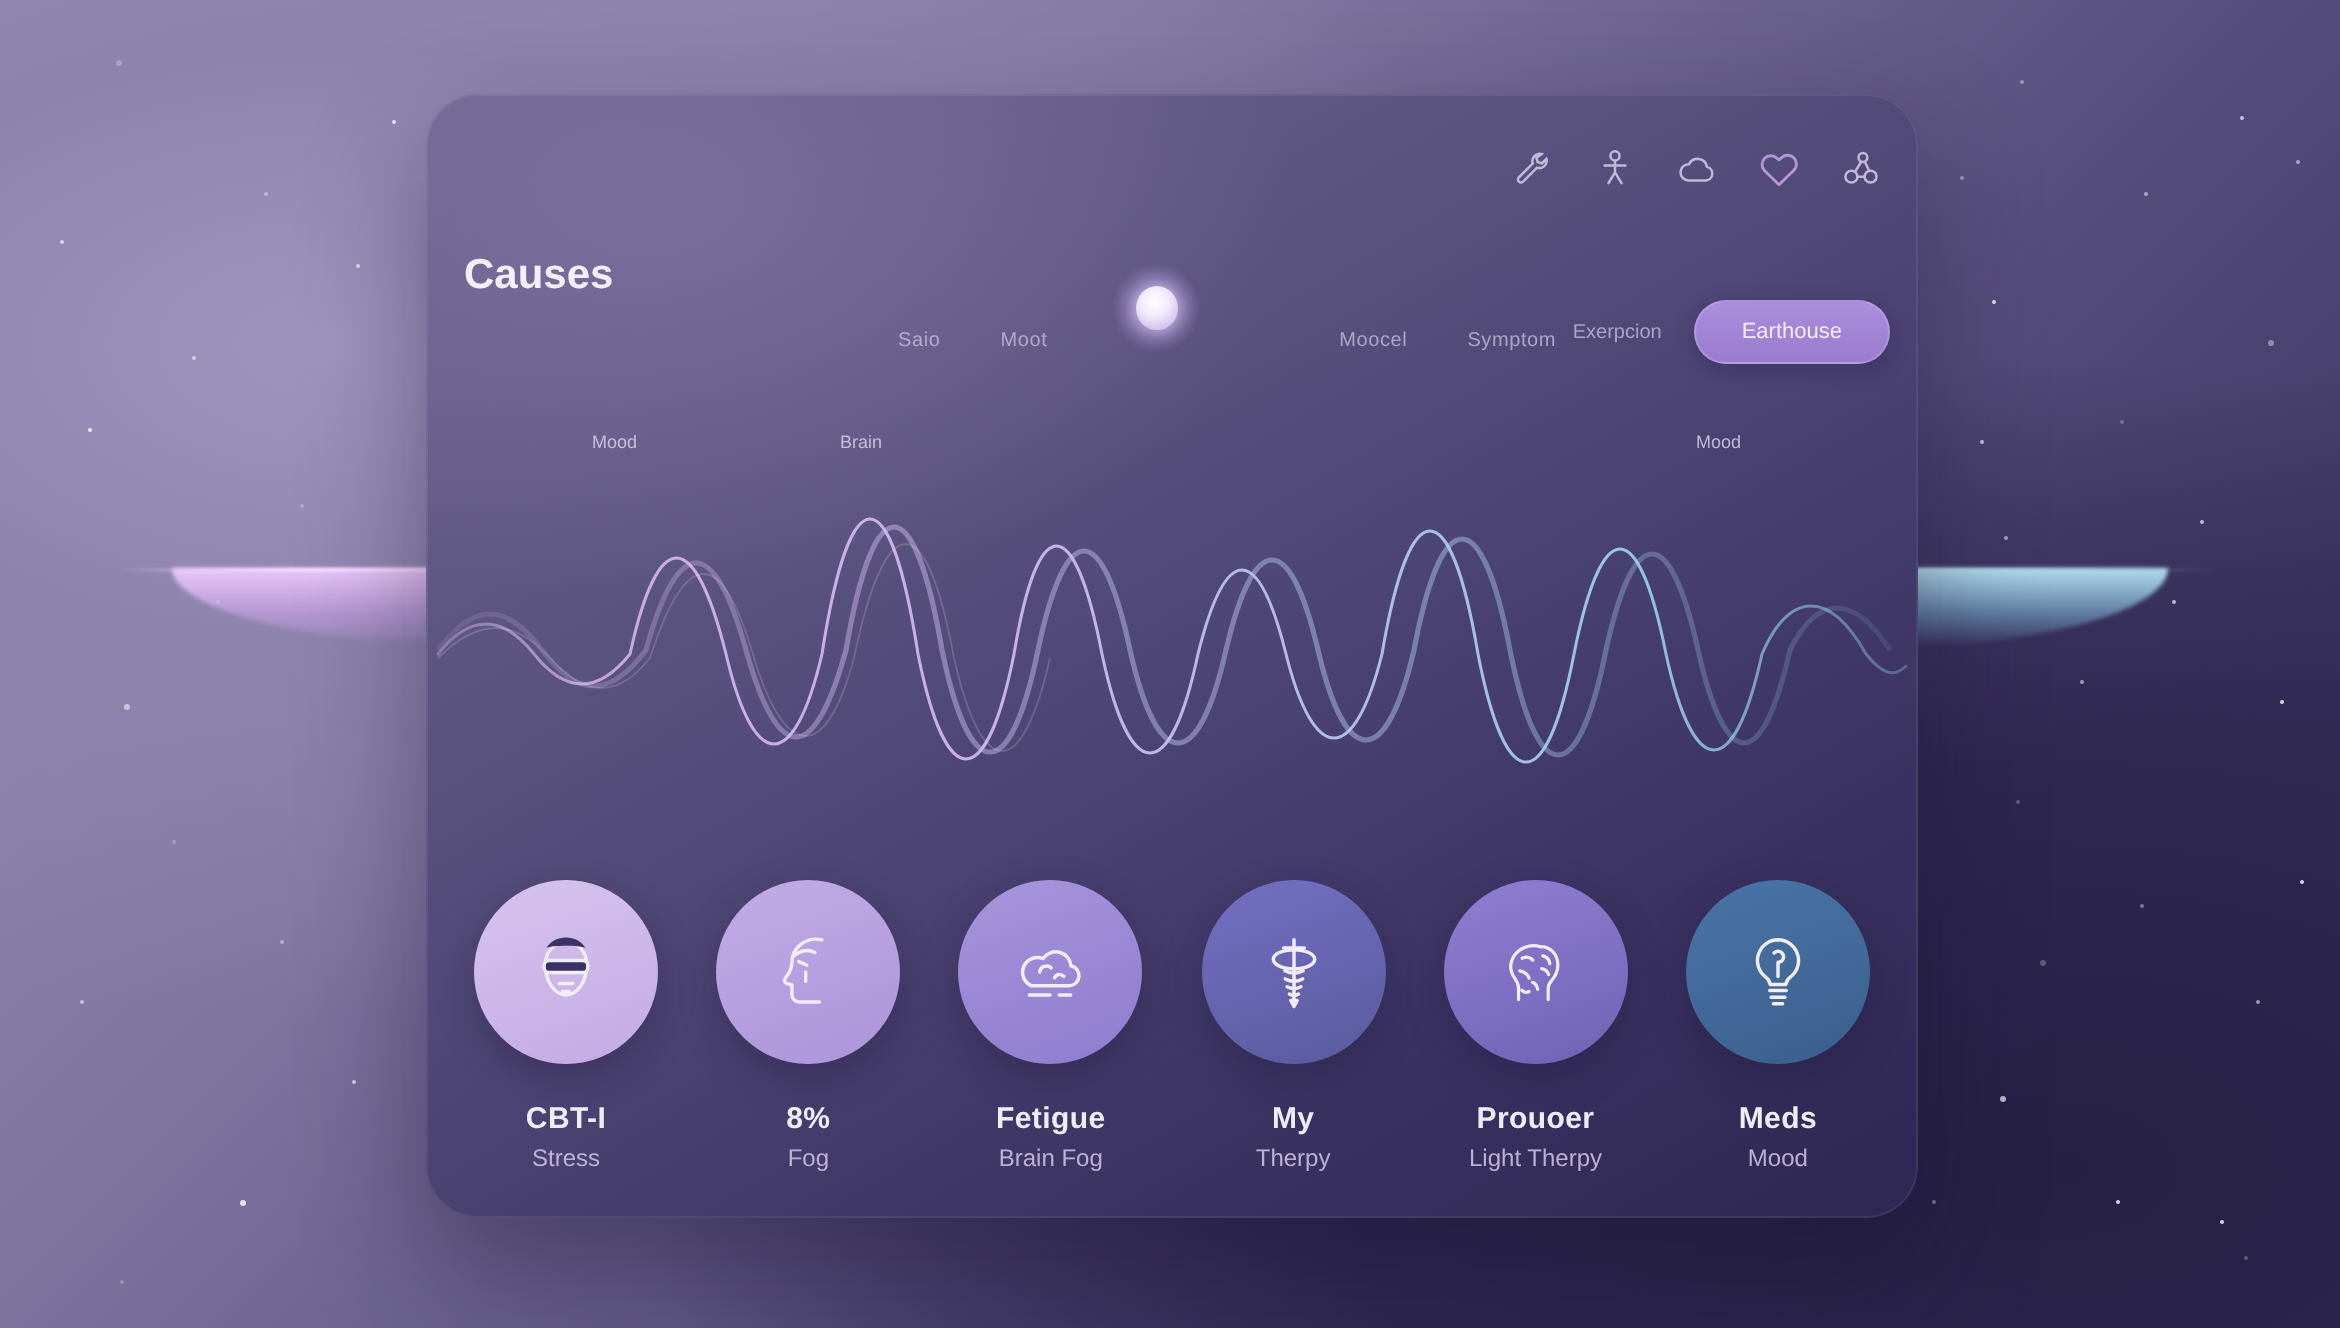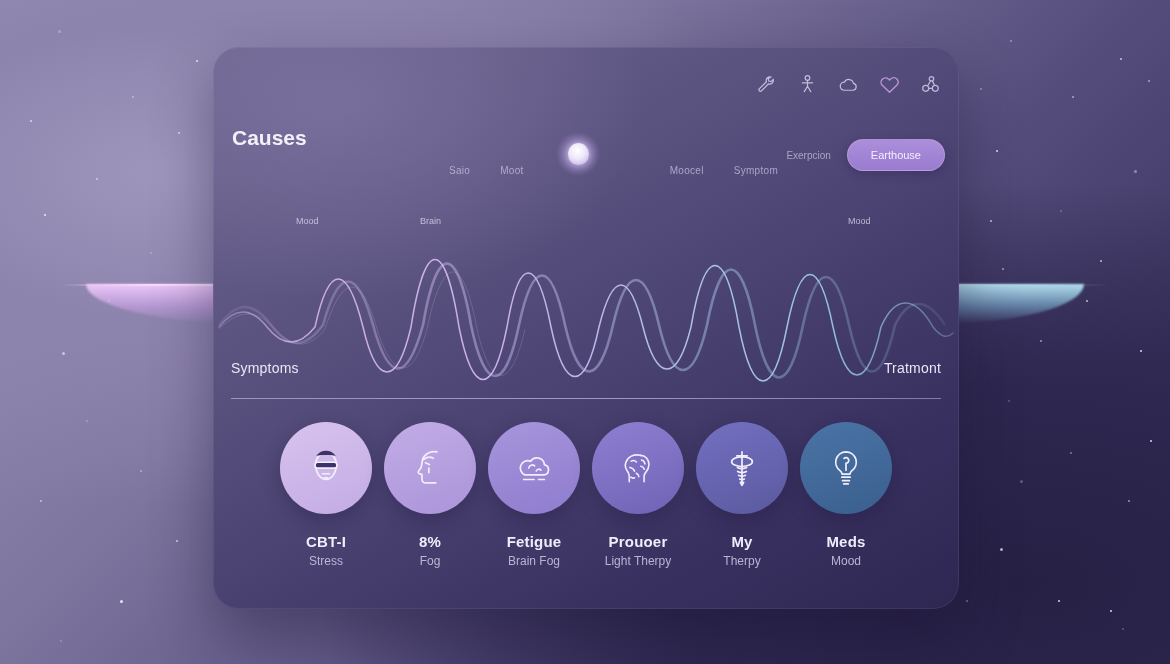--- a/index.html
+++ b/index.html
@@ -153,21 +153,21 @@
     left: 12px; top: 11px;
     width: 21px; height: 22px;
     border-radius: 52% 52% 50% 50%;
     background: radial-gradient(circle at 44% 36%, #ffffff 0%, #efe8fb 42%, #cfc0ea 78%, #b4a2da 100%);
     box-shadow: 0 0 10px rgba(230,215,255,.75);
   }
 
   
   #header-actions {
     position: absolute;
-    right: 14px; top: 92px;
+    right: 14px; top: 103px;
     display: flex;
     align-items: center;
     gap: 16px;
   }
   #header-link {
     font-size: 10px;
     color: #cfc6e6;
     opacity: .72;
     white-space: nowrap;
   }
@@ -215,23 +215,23 @@
   #divider {
     position: absolute;
     left: 0; right: 0; top: 38px;
     height: 1px;
     background: linear-gradient(90deg, rgba(215,205,240,.55) 0%, rgba(210,200,238,.65) 50%, rgba(205,196,235,.5) 100%);
   }
 
   
   #tiles {
     position: absolute;
-    left: 18px; right: 18px; top: 375px;
+    left: 18px; right: 18px; top: 393px;
     display: flex;
-    justify-content: center;
+    justify-content: space-between;
   }
   .tile { width: 104px; text-align: center; }
   .tile .disc {
     width: 92px; height: 92px;
     margin: 0 auto;
     border-radius: 50%;
     display: flex;
     align-items: center;
     justify-content: center;
     box-shadow: 0 7px 18px rgba(32,24,62,.34);
@@ -397,25 +397,20 @@
            C492,48 512,48 526,130 C540,202 560,202 574,130
            C588,60 606,60 620,130 C634,194 654,194 668,130
            C682,98 702,98 720,130 C728,140 734,142 740,136"></path>
 
       <path fill="none" stroke="#ffffff" stroke-opacity=".16" stroke-width=".9" d="M6,132 C26,112 44,112 62,132 C80,152 96,152 112,132
            C130,76 148,76 164,132 C180,184 200,184 214,132
            C230,56 250,56 264,132 C278,194 298,194 312,132"></path>
     </svg>
   </div>
 
-  <div id="sect">
-    <span class="h-left">Symptoms</span>
-    <span class="h-right">Tratmont</span>
-    <div id="divider"></div>
-  </div>
 
   <div id="tiles">
       <div class="tile">
     <div class="disc" style="background: linear-gradient(160deg, rgb(215, 195, 238) 0%, rgb(195, 171, 228) 100%);">
           <svg viewBox="0 0 40 40" fill="none" stroke="#f2edfb" stroke-width="1.5" stroke-linecap="round" stroke-linejoin="round">
             <path d="M11 17c0-6 4-10 9-10s9 4 9 10c0 7-4 13-9 13s-9-6-9-13z"></path>
             <path d="M11.5 9.5c2-3 5-4.5 8.5-4.5s6.5 1.5 8.5 4.5c-3-1.2-14-1.2-17 0z" fill="#3b3268" stroke="none"></path>
             <rect x="10.5" y="15" width="19" height="5.2" rx="2.2" fill="#3b3268" stroke="#f2edfb"></rect>
             <path d="M17 25h6M18.5 28.5h3"></path>
           </svg>
@@ -435,46 +430,46 @@
   </div>
       <div class="tile">
     <div class="disc" style="background: linear-gradient(160deg, rgb(167, 149, 220) 0%, rgb(142, 124, 206) 100%);">
           <svg viewBox="0 0 40 40" fill="none" stroke="#f2edfb" stroke-width="1.5" stroke-linecap="round" stroke-linejoin="round">
             <path d="M12 26h16.5a4.4 4.4 0 0 0 .6-8.7A6.6 6.6 0 0 0 17 14.2 4.9 4.9 0 0 0 12 26z"></path>
             <path d="M15.5 20a3 3 0 0 1 5-1.8M22 22.5a2.4 2.4 0 0 1 4-.6M11 30h9M24 30h5"></path>
           </svg>
         </div>
     <div class="t-main">Fetigue</div>
     <div class="t-sub">Brain Fog</div>
-  </div>
-      <div class="tile">
-    <div class="disc" style="background: linear-gradient(160deg, rgb(143, 127, 210) 0%, rgb(111, 98, 180) 100%);">
-          <svg viewBox="0 0 40 40" fill="none" stroke="#f2edfb" stroke-width="1.4" stroke-linecap="round" stroke-linejoin="round">
-            <path d="M22 9c-5.5-1.6-11 1.4-12.6 6.2-1 3 0 5.6 1.4 7.6 1 1.4 1.6 2.7 1.6 4.3V32"></path>
-            <path d="M22 9c4.5 0 7.5 3.5 7.5 8 0 3-1.2 5-2.6 6.6-1 1.1-1.6 2.2-1.6 3.6V32"></path>
-            <path d="M14 14c2-1 3.5-.4 4.6.8M13 19.5c2.2.4 3.4 1.6 4 3.2M23 13c1.8.4 2.8 1.7 3 3.4M22.5 18.5c1.6.3 2.6 1.2 3 2.6M18.5 24.5c1.4.6 2 1.6 2.2 3M17 28.5c-1.2.6-2.4.3-3.2-.6"></path>
-          </svg>
-        </div>
-    <div class="t-main">Prouoer</div>
-    <div class="t-sub">Light Therpy</div>
   </div>
       <div class="tile">
     <div class="disc" style="background: linear-gradient(160deg, rgb(115, 112, 194) 0%, rgb(90, 90, 158) 100%);">
           <svg viewBox="0 0 40 40" fill="none" stroke="#f2edfb" stroke-width="1.5" stroke-linecap="round" stroke-linejoin="round">
             <path d="M20 6v26"></path>
             <path d="M15.5 9.5h9"></path>
             <ellipse cx="20" cy="14.5" rx="9" ry="4.2"></ellipse>
             <path d="M16 19.5c2.6 1.4 5.4 1.4 8 0M16.2 23c2.4 1.3 5.2 1.3 7.6 0M17 26.4c2 1.1 4 1.1 6 0M18 29.6c1.4.8 2.6.8 4 0"></path>
             <path d="M18.6 32.4 20 35l1.4-2.6z"></path>
           </svg>
         </div>
     <div class="t-main">My</div>
     <div class="t-sub">Therpy</div>
   </div>
       <div class="tile">
+    <div class="disc" style="background: linear-gradient(160deg, rgb(143, 127, 210) 0%, rgb(111, 98, 180) 100%);">
+          <svg viewBox="0 0 40 40" fill="none" stroke="#f2edfb" stroke-width="1.4" stroke-linecap="round" stroke-linejoin="round">
+            <path d="M22 9c-5.5-1.6-11 1.4-12.6 6.2-1 3 0 5.6 1.4 7.6 1 1.4 1.6 2.7 1.6 4.3V32"></path>
+            <path d="M22 9c4.5 0 7.5 3.5 7.5 8 0 3-1.2 5-2.6 6.6-1 1.1-1.6 2.2-1.6 3.6V32"></path>
+            <path d="M14 14c2-1 3.5-.4 4.6.8M13 19.5c2.2.4 3.4 1.6 4 3.2M23 13c1.8.4 2.8 1.7 3 3.4M22.5 18.5c1.6.3 2.6 1.2 3 2.6M18.5 24.5c1.4.6 2 1.6 2.2 3M17 28.5c-1.2.6-2.4.3-3.2-.6"></path>
+          </svg>
+        </div>
+    <div class="t-main">Prouoer</div>
+    <div class="t-sub">Light Therpy</div>
+  </div>
+      <div class="tile">
     <div class="disc" style="background: linear-gradient(160deg, rgb(74, 116, 166) 0%, rgb(58, 95, 142) 100%);">
           <svg viewBox="0 0 40 40" fill="none" stroke="#f2edfb" stroke-width="1.5" stroke-linecap="round" stroke-linejoin="round">
             <path d="M20 6a9 9 0 0 0-5.2 16.3c1 .8 1.6 1.9 1.8 3.1h6.8c.2-1.2.8-2.3 1.8-3.1A9 9 0 0 0 20 6z"></path>
             <path d="M16.4 28h7.2M17 31h6M18 33.8h4"></path>
             <path d="M20 22v-6.2M20 15.8a2.4 2.4 0 1 0-1.7-4.1"></path>
           </svg>
         </div>
     <div class="t-main">Meds</div>
     <div class="t-sub">Mood</div>
   </div>

